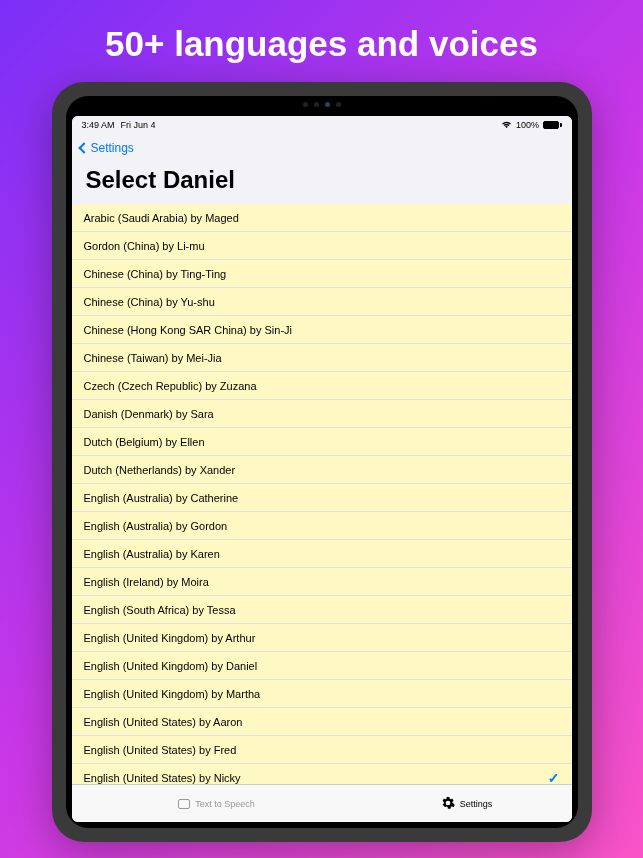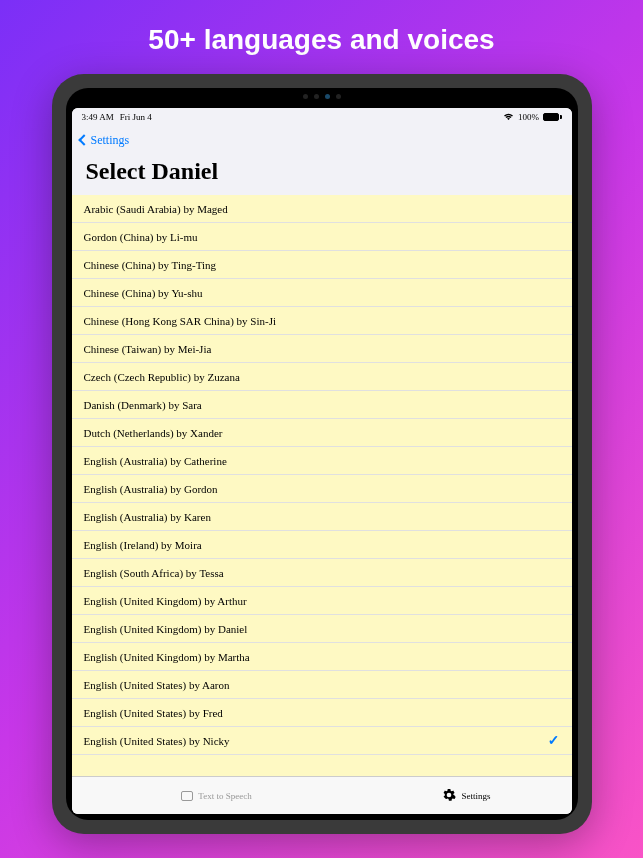--- a/index.html
+++ b/index.html
@@ -8,21 +8,21 @@
       height: 858px;
       background: linear-gradient(135deg, #7B2FF7 0%, #C837E8 50%, #F953C6 100%);
       font-family: -apple-system, BlinkMacSystemFont, "Helvetica Neue", sans-serif;
       display: flex;
       flex-direction: column;
       align-items: center;
       overflow: hidden;
     }
     .promo-title {
       color: white;
-      font-size: 28px;
+      font-size: 35px;
       font-weight: 700;
       margin-top: 24px;
       margin-bottom: 18px;
     }
     .tablet-frame {
       width: 540px;
       height: 760px;
       background: #3a3a3a;
       border-radius: 32px;
       padding: 14px;
@@ -49,21 +49,20 @@
     }
     .camera-dot.accent { background: #1a4a6a; }
     .screen {
       width: 100%;
       height: 100%;
       background: #f2f2f7;
       border-radius: 6px;
       overflow: hidden;
       display: flex;
       flex-direction: column;
-      font-family: Liberation Serif, serif;
     }
     .status-bar {
       height: 18px;
       display: flex;
       justify-content: space-between;
       align-items: center;
       padding: 0 10px;
       font-size: 9px;
       background: #f2f2f7;
     }
@@ -215,20 +214,23 @@
           <div class="list-row">
             <span>Chinese (Taiwan) by Mei-Jia</span>
           </div>
           <div class="list-row">
             <span>Czech (Czech Republic) by Zuzana</span>
           </div>
           <div class="list-row">
             <span>Danish (Denmark) by Sara</span>
           </div>
           <div class="list-row">
+            <span>Dutch (Belgium) by Ellen</span>
+          </div>
+          <div class="list-row">
             <span>Dutch (Netherlands) by Xander</span>
           </div>
           <div class="list-row">
             <span>English (Australia) by Catherine</span>
           </div>
           <div class="list-row">
             <span>English (Australia) by Gordon</span>
           </div>
           <div class="list-row">
             <span>English (Australia) by Karen</span>

